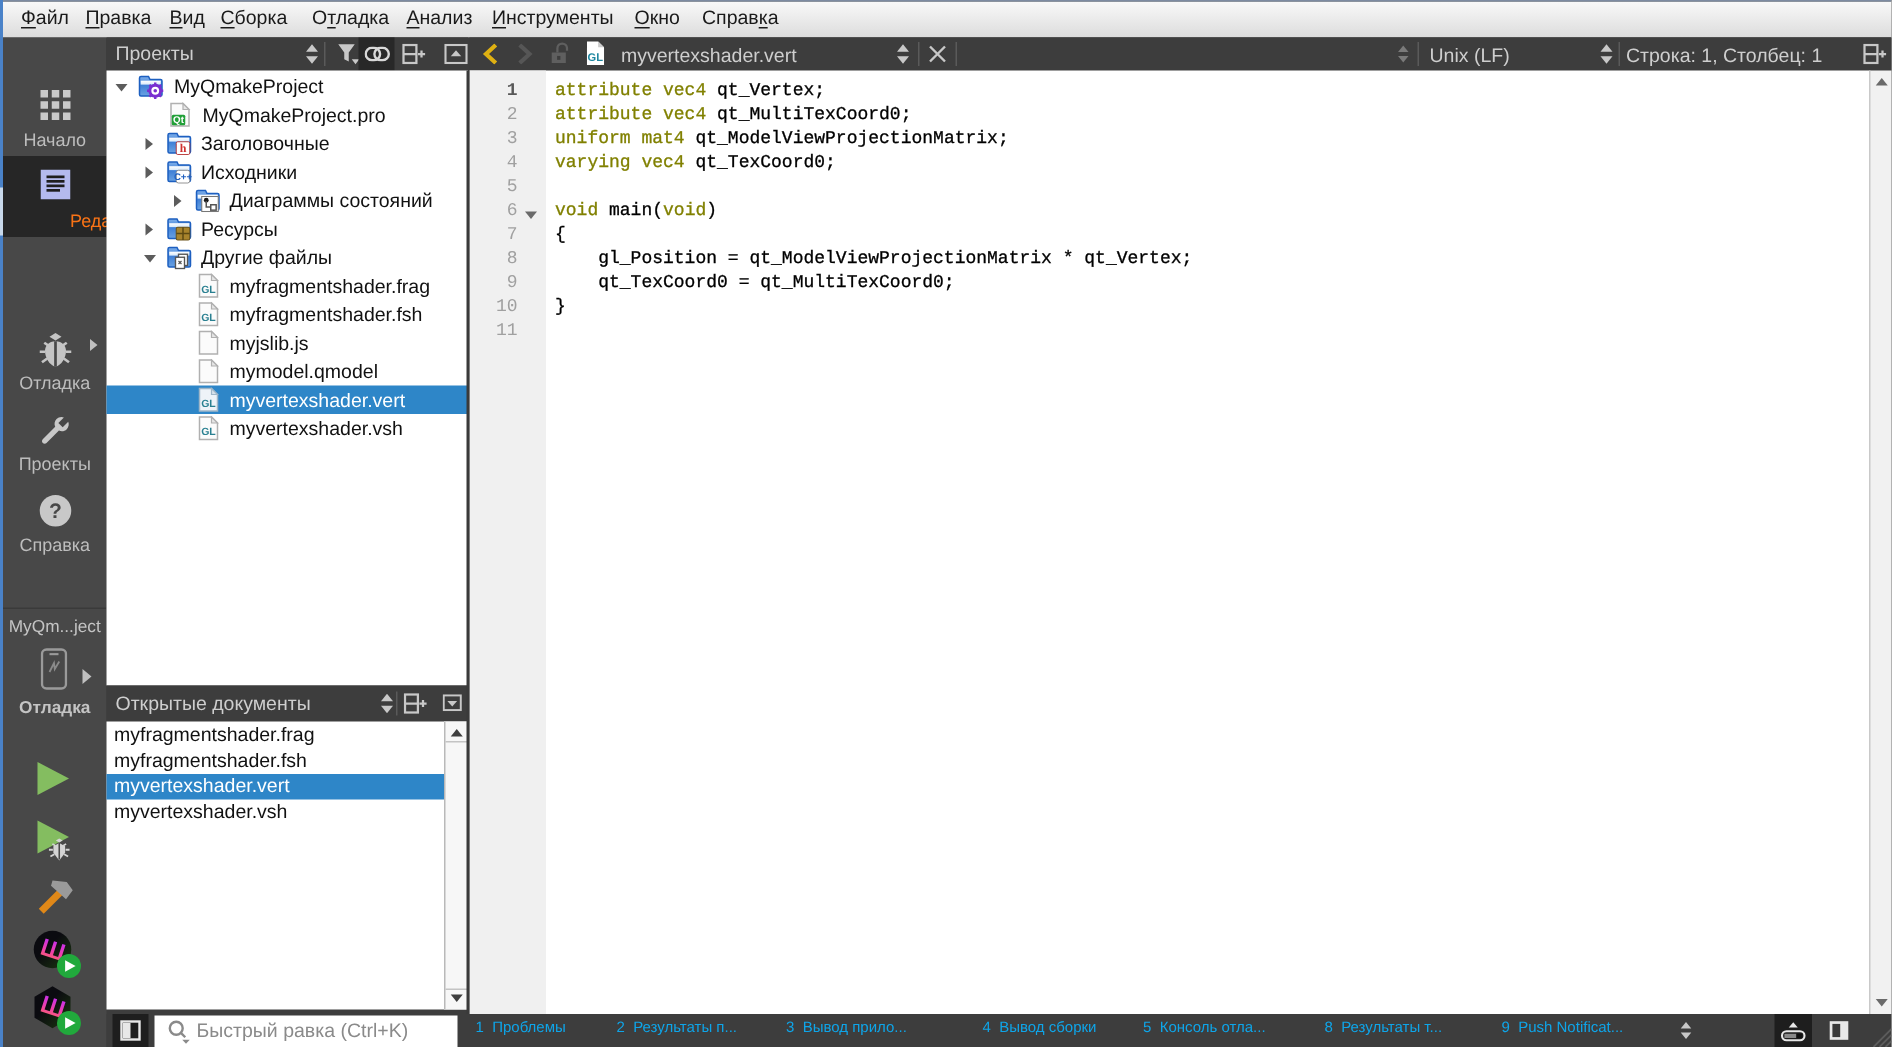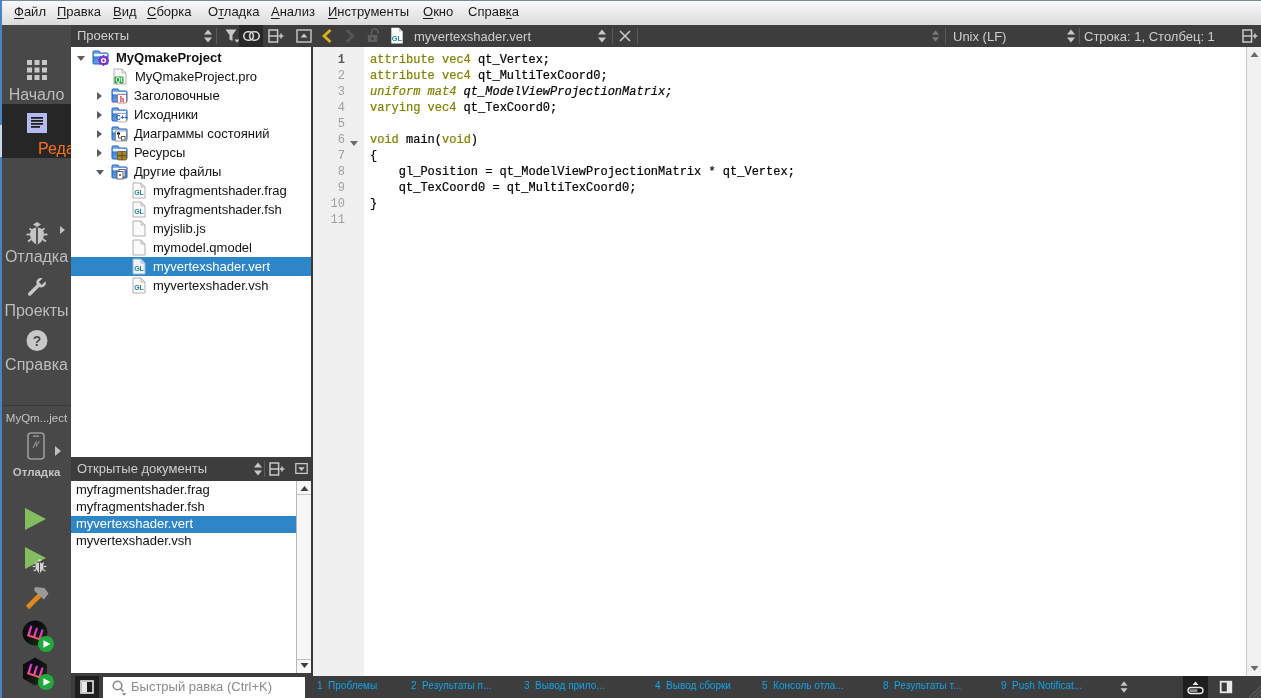--- a/index.html
+++ b/index.html
@@ -13,21 +13,21 @@
   #menubar .mi { position:absolute; top:3px; font-size:13px; color:#1a1a1a; }
   .mi u { text-decoration-thickness:1px; text-underline-offset:2px; }
   
   #toolrow { left:71px; top:25px; width:1190px; height:22px; background:#3d3d3d; }
   
   #ledge { left:0; top:0px; width:2px; height:698px; background:#4a82c8; z-index:5; }
   #ledge .notch { position:absolute; left:0; top:125px; width:2px; height:32px; background:#c8d8ea; }
   
   #modebar { left:2px; top:25px; width:69px; height:673px; background:#484848; }
   .mitem { position:absolute; left:0; width:69px; height:54px; text-align:center; }
-  .mitem .lbl { position:absolute; top:36px; width:100%; font-size:16px; color:#bdbdbd; }
+  .mitem .lbl { position:absolute; top:36px; width:100%; font-size:12px; color:#bdbdbd; }
   .mitem.sel { background:#262626; }
   .mitem.sel .lbl { color:#f97316;margin-left:36px; }
   .mitem.dis .lbl { color:#7a7a7a; }
   .micon { position:absolute; left:50%; top:9px; transform:translateX(-50%); }
   
   #ptreehdr { left:71px; top:25px; width:241px; height:22px; background:#3d3d3d; }
   #ptree { left:71px; top:47px; width:241px; height:410px; background:#ffffff; }
   #odochdr { left:71px; top:457px; width:241px; height:24px; background:#3d3d3d; }
   #odoc { left:71px; top:481px; width:241px; height:192px; background:#ffffff; }
   .phdr-title { position:absolute; left:6px; top:3px; font-size:13px; color:#cecece; }
@@ -298,21 +298,21 @@
         <stop offset="0.45" stop-color="#3f7fd6"></stop>
         <stop offset="1" stop-color="#6aa2e2"></stop>
     </linearGradient>
     <linearGradient id="foldtop" x1="0" y1="0" x2="0" y2="1">
       <stop offset="0" stop-color="#ffffff"></stop>
         <stop offset="1" stop-color="#d8e9fa"></stop>
     </linearGradient>
   </defs>
 </svg>
 <div id="ptree" class="abs">
-  <div class="trow" style="top:1px; font-weight:bold;">
+  <div class="trow" style="top:1px; font-weight:normal;">
     <div class="exp down" style="left:6px;"></div>
     <svg style="position:absolute;left:21px;top:1px;" width="17" height="17" viewBox="0 0 17 17">
       <path d="M1 3 Q1 2 2 2 L7 2 L8 4 L15 4 Q16 4 16 5 L16 14 Q16 15 15 15 L2 15 Q1 15 1 14 Z" fill="url(#fold)" stroke="#1d5fc0" stroke-width="1"></path>
       <rect x="1.8" y="4.8" width="13.4" height="2.6" fill="url(#foldtop)"></rect>
       <circle cx="11.5" cy="11.5" r="4.6" fill="#7a2fd0"></circle>
       <circle cx="11.5" cy="11.5" r="2" fill="#ffffff"></circle>
       <g stroke="#7a2fd0" stroke-width="1.6">
         <line x1="11.5" y1="6" x2="11.5" y2="17"></line>
           <line x1="6" y1="11.5" x2="17" y2="11.5"></line>
         <line x1="7.6" y1="7.6" x2="15.4" y2="15.4"></line>
@@ -345,21 +345,21 @@
   <div class="trow" style="top:58px;">
     <div class="exp right" style="left:26px;"></div>
     <svg style="position:absolute;left:40px;top:1px;" width="17" height="17" viewBox="0 0 17 17">
       <path d="M1 3 Q1 2 2 2 L7 2 L8 4 L15 4 Q16 4 16 5 L16 14 Q16 15 15 15 L2 15 Q1 15 1 14 Z" fill="url(#fold)" stroke="#1d5fc0" stroke-width="1"></path>
       <rect x="1.8" y="4.8" width="13.4" height="2.6" fill="url(#foldtop)"></rect>
       <rect x="6.5" y="7.5" width="9" height="8.5" rx="1.5" fill="#ffffff" stroke="#888" stroke-width="0.6"></rect>
       <text x="11" y="14.2" text-anchor="middle" font-size="6.4" font-weight="bold" fill="#2060c0" font-family="Liberation Sans">C++</text>
     </svg>
     <span class="txt" style="left:63px;">Исходники</span>
   </div>
-  <div class="trow" style="top:77px;">
+  <div class="trow" style="top:77px;margin-left:19px;">
     <div class="exp right" style="left:26px;"></div>
     <svg style="position:absolute;left:40px;top:1px;" width="17" height="17" viewBox="0 0 17 17">
       <path d="M1 3 Q1 2 2 2 L7 2 L8 4 L15 4 Q16 4 16 5 L16 14 Q16 15 15 15 L2 15 Q1 15 1 14 Z" fill="url(#fold)" stroke="#1d5fc0" stroke-width="1"></path>
       <rect x="1.8" y="4.8" width="13.4" height="2.6" fill="url(#foldtop)"></rect>
       <rect x="4.5" y="6" width="11" height="10" fill="#ffffff" stroke="#777" stroke-width="0.7"></rect>
       <circle cx="7.5" cy="8.5" r="1.6" fill="#1a1a1a"></circle>
       <path d="M7.5 9 L7.5 13 L11 13" stroke="#555" stroke-width="1" fill="none"></path>
       <rect x="10.5" y="11.5" width="3.6" height="3.6" fill="#fff" stroke="#555" stroke-width="1"></rect>
     </svg>
     <span class="txt" style="left:63px;">Диаграммы состояний</span>
@@ -488,21 +488,21 @@
   <div class="ln" style="top:69px;">5</div>
   <div class="ln" style="top:85px;">6</div>
   <div class="ln" style="top:101px;">7</div>
   <div class="ln" style="top:117px;">8</div>
   <div class="ln" style="top:133px;">9</div>
   <div class="ln" style="top:149px;">10</div>
   <div class="ln" style="top:165px;">11</div>
   <div style="position:absolute;left:37px;top:94px;width:0;height:0;border-top:5px solid #6a6a6a;border-left:4px solid transparent;border-right:4px solid transparent;"></div>
   <div class="cl" style="top:5px;"><span class="kw">attribute vec4</span> qt_Vertex;</div>
   <div class="cl" style="top:21px;"><span class="kw">attribute vec4</span> qt_MultiTexCoord0;</div>
-  <div class="cl" style="top:37px;font-style:italic;"><span class="kw">uniform mat4</span> qt_ModelViewProjectionMatrix;</div>
+  <div class="cl" style="top:37px;"><span class="kw">uniform mat4</span> qt_ModelViewProjectionMatrix;</div>
   <div class="cl" style="top:53px;text-align:center;"><span class="kw">varying vec4</span> qt_TexCoord0;</div>
   <div class="cl" style="top:85px;"><span class="kw">void</span> main(<span class="kw">void</span>)</div>
   <div class="cl" style="top:101px;">{</div>
   <div class="cl" style="top:117px;">    gl_Position = qt_ModelViewProjectionMatrix * qt_Vertex;</div>
   <div class="cl" style="top:133px;">    qt_TexCoord0 = qt_MultiTexCoord0;</div>
   <div class="cl" style="top:149px;">}</div>
 </div>
 <div class="abs" style="left:311px;top:47px;width:2px;height:629px;background:#3a3a3a;"></div>
 <div id="vsb" class="abs">
   <svg style="position:absolute;left:3px;top:4px;" width="9" height="7" viewBox="0 0 9 7">

